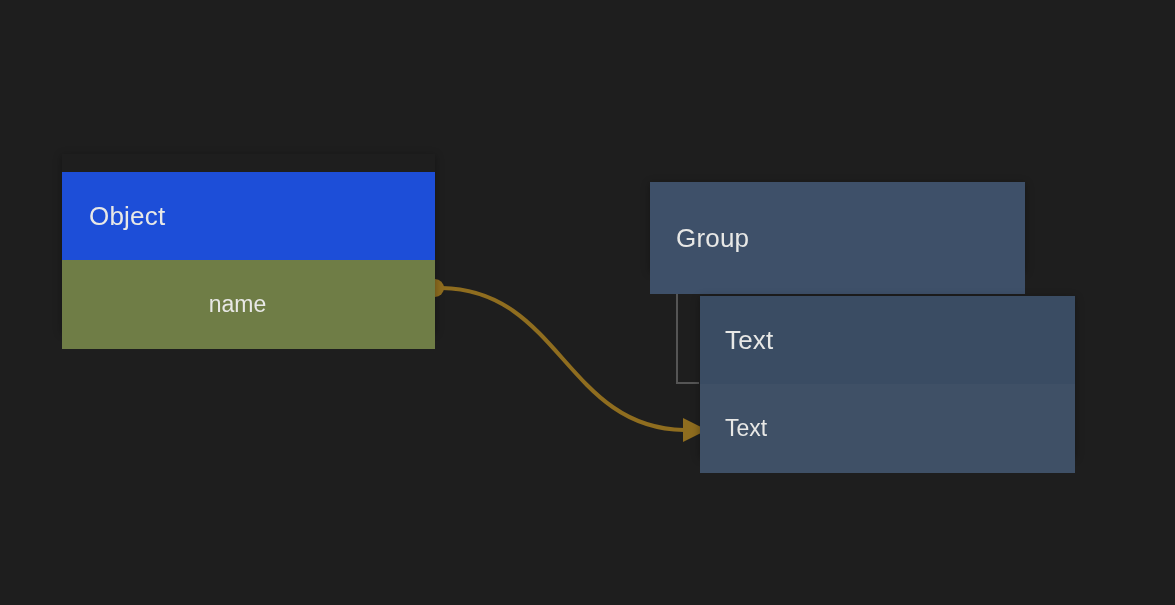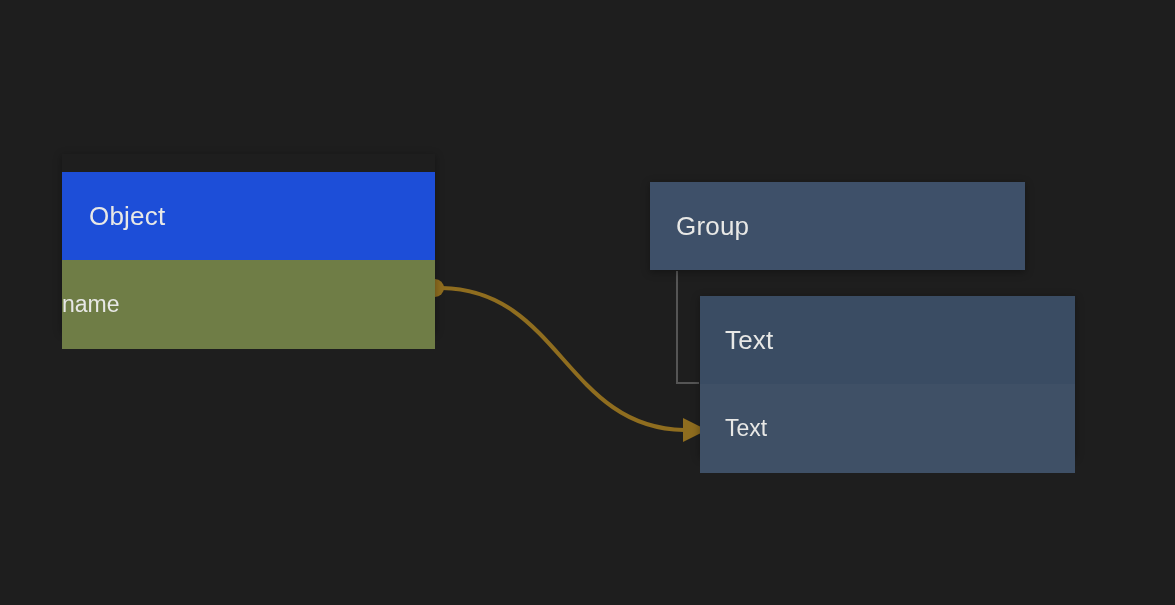--- a/index.html
+++ b/index.html
@@ -46,25 +46,25 @@
     display: flex;
     align-items: center;
     font-size: 23px;
     color: #e8e8e6;
   }
 
   
   .node-object { left: 62px; top: 154px; width: 373px; height: 177px; }
   .node-object .node-header { height: 88px; background: #1d4ed8; margin-top: 18px; }
   .node-object .node-body { height: 89px; background: #6f7d46; }
-  .node-object .field-row { justify-content: flex-start; padding-right: 22px; }
+  .node-object .field-row { justify-content: center; padding-right: 22px; }
 
   
   .node-group { left: 650px; top: 182px; width: 375px; height: 88px; }
-  .node-group .node-header { height: 88px; background: #3e5069; padding-left: 26px; }
+  .node-group .node-header { height: 112px; background: #3e5069; padding-left: 26px; }
 
   
   .node-text { left: 700px; top: 296px; width: 375px; height: 160px; }
   .node-text .node-header { height: 88px; background: #3a4c63; padding-left: 25px; }
   .node-text .node-body { height: 89px; background: #3f5066; }
   .node-text .field-row { justify-content: flex-start; padding-left: 25px; }
 </style>
 </head>
 <body>
 

